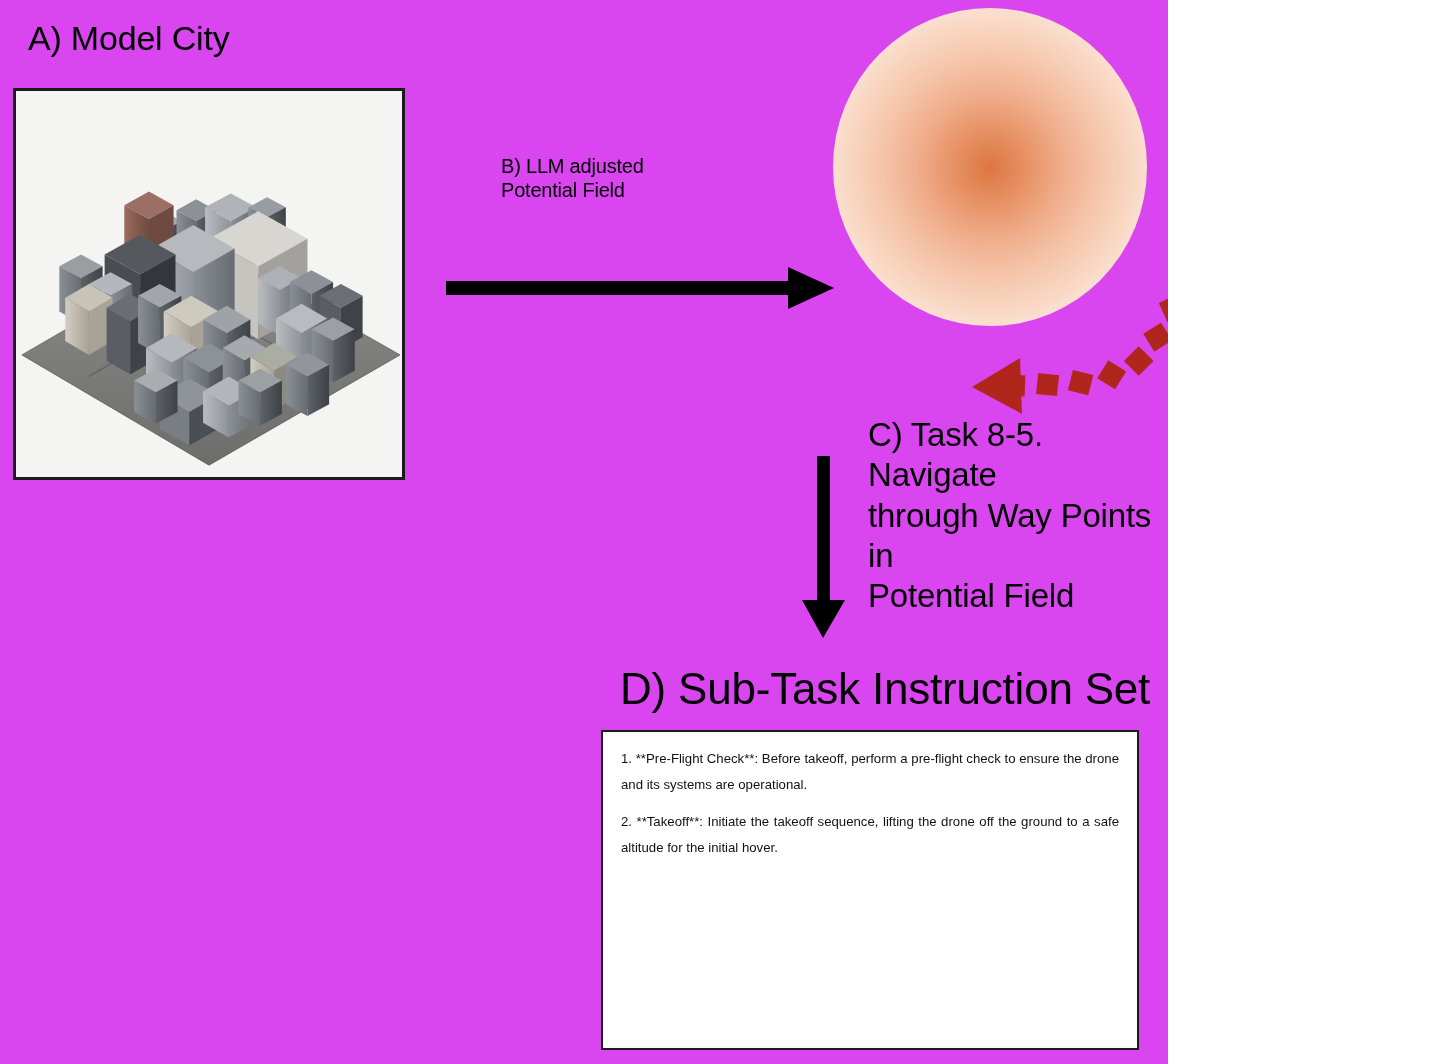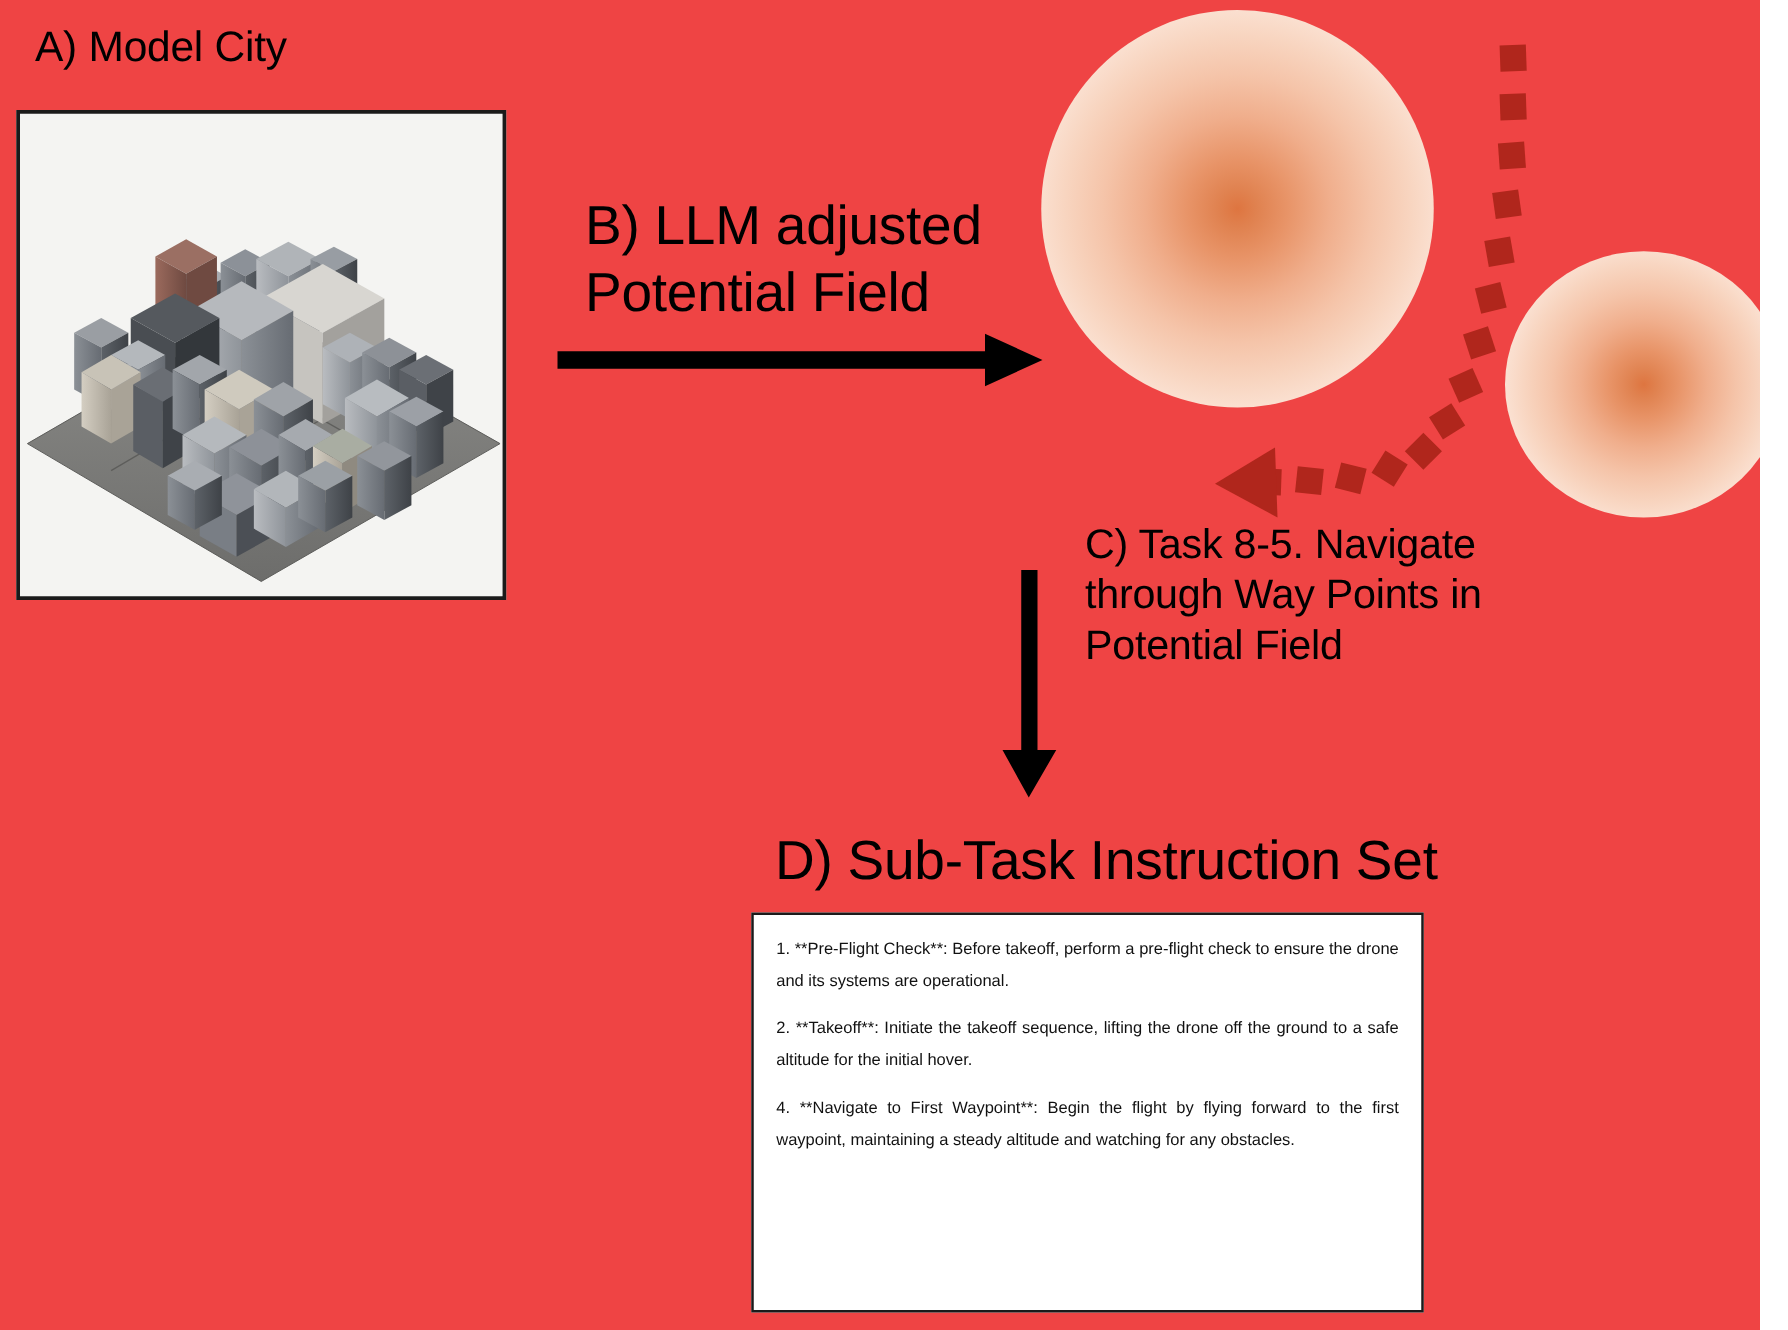--- a/index.html
+++ b/index.html
@@ -6,46 +6,46 @@
     margin: 0;
     padding: 0;
     background: #ffffff;
   }
   body {
     font-family: "Liberation Sans", sans-serif;
     color: #000000;
   }
   #figure {
     position: relative;
-    width: 1408px;
+    width: 1168px;
     height: 1064px;
-    background: #ef4444;
+    background: #d946ef;
     overflow: hidden;
     text-decoration: underline;
   }
 
   
   .panel-label {
     position: absolute;
     font-family: "Liberation Sans", sans-serif;
     font-weight: 400;
     color: #000000;
     line-height: 1.22;
     white-space: pre-line;
     letter-spacing: -0.2px;
   }
   #label-a {
     left: 28px;
     top: 18px;
     font-size: 34px;
   }
   #label-b {
-    left: 468px;
+    left: 501px;
     top: 154px;
-    font-size: 44px;
+    font-size: 20px;
   }
   #label-c {
     left: 868px;
     top: 415px;
     font-size: 33px;
   }
   #label-d {
     left: 620px;
     top: 662px;
     font-size: 44px;
@@ -405,16 +405,15 @@
 
   <svg class="arrow-svg" id="arrow-vertical" viewBox="0 0 64 190">
     <polygon points="25,4 38,4 38,148 53,148 31,186 10,148 25,148" fill="#000000"></polygon>
   </svg>
 
   <div class="panel-label" id="label-d">D) Sub-Task Instruction Set</div>
 
   <div id="instruction-box">
     <p class="instruction-item">1. **Pre-Flight Check**: Before takeoff, perform a pre-flight check to ensure the drone and its systems are operational.</p>
     <p class="instruction-item">2. **Takeoff**: Initiate the takeoff sequence, lifting the drone off the ground to a safe altitude for the initial hover.</p>
-    <p class="instruction-item">4. **Navigate to First Waypoint**: Begin the flight by flying forward to the first waypoint, maintaining a steady altitude and watching for any obstacles.</p>
   </div>
 
 </div>
 
 </body></html>

